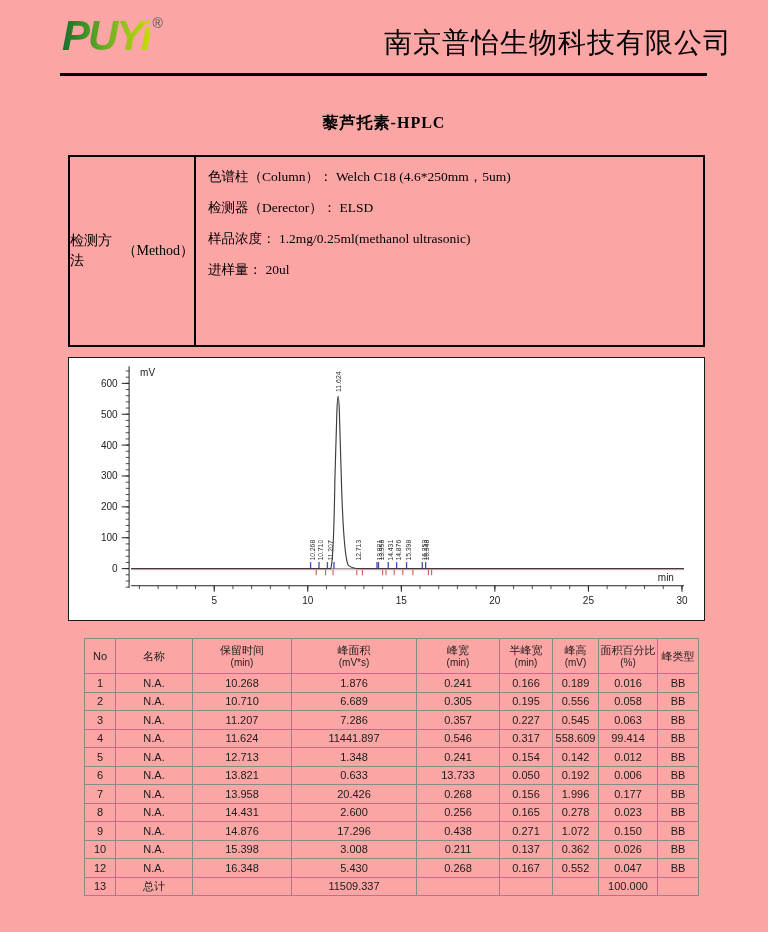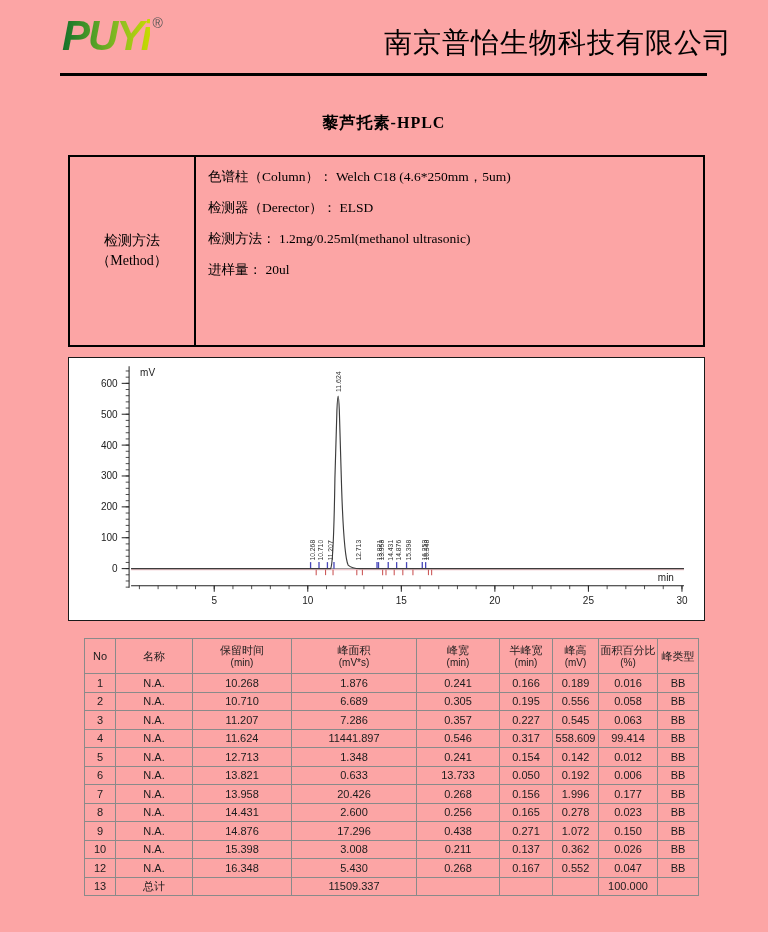--- a/index.html
+++ b/index.html
@@ -19,21 +19,21 @@
   .head-rule{position:absolute;left:60px;top:73px;width:647px;height:3px;background:#000;}
 
   
   .doc-title{position:absolute;left:0;top:113px;width:768px;text-align:center;
              font-size:16px;font-weight:bold;letter-spacing:1px;}
 
   
   .method-box{position:absolute;left:68px;top:155px;width:637px;height:192px;
               border:2px solid #000;box-sizing:border-box;display:flex;}
   .method-label{width:126px;border-right:2px solid #000;box-sizing:border-box;
-                display:flex;flex-direction:column;justify-content:center;align-items:center;
+                display:flex;flex-direction:row;justify-content:center;align-items:center;
                 font-size:14px;line-height:20px;}
   .method-lines{flex:1;padding:4px 4px 0 12px;}
   .method-lines p{margin:0;height:31px;line-height:31px;font-size:13.5px;white-space:nowrap;}
 
   
   .chart-box{position:absolute;left:68px;top:357px;width:637px;height:264px;
              border:1.5px solid #1a1a1a;box-sizing:border-box;background:#fff;}
   .chart-box svg{display:block;width:100%;height:100%;}
 
   
@@ -61,21 +61,21 @@
   <div class="doc-title">藜芦托素-HPLC</div>
 
   <div class="method-box">
     <div class="method-label">
       <div>检测方法</div>
       <div>（Method）</div>
     </div>
     <div class="method-lines" id="method-lines">
         <p>色谱柱（Column）： Welch C18 (4.6*250mm，5um)</p>
         <p>检测器（Derector）： ELSD</p>
-        <p>检测方法： 1.2mg/0.25ml(methanol ultrasonic)</p>
+        <p>样品浓度： 1.2mg/0.25ml(methanol ultrasonic)</p>
         <p>进样量： 20ul</p>
       </div>
   </div>
 
   <div class="chart-box">
     <svg id="chrom-svg" viewBox="0 0 634 261">
         <line x1="60" y1="8" x2="60" y2="229" stroke="#222" stroke-width="1"></line>
         <line x1="56.6" y1="228.4998" x2="60" y2="228.4998" stroke="#222" stroke-width="0.8"></line>
         <line x1="56.6" y1="222.3332" x2="60" y2="222.3332" stroke="#222" stroke-width="0.8"></line>
         <line x1="56.6" y1="216.1666" x2="60" y2="216.1666" stroke="#222" stroke-width="0.8"></line>

